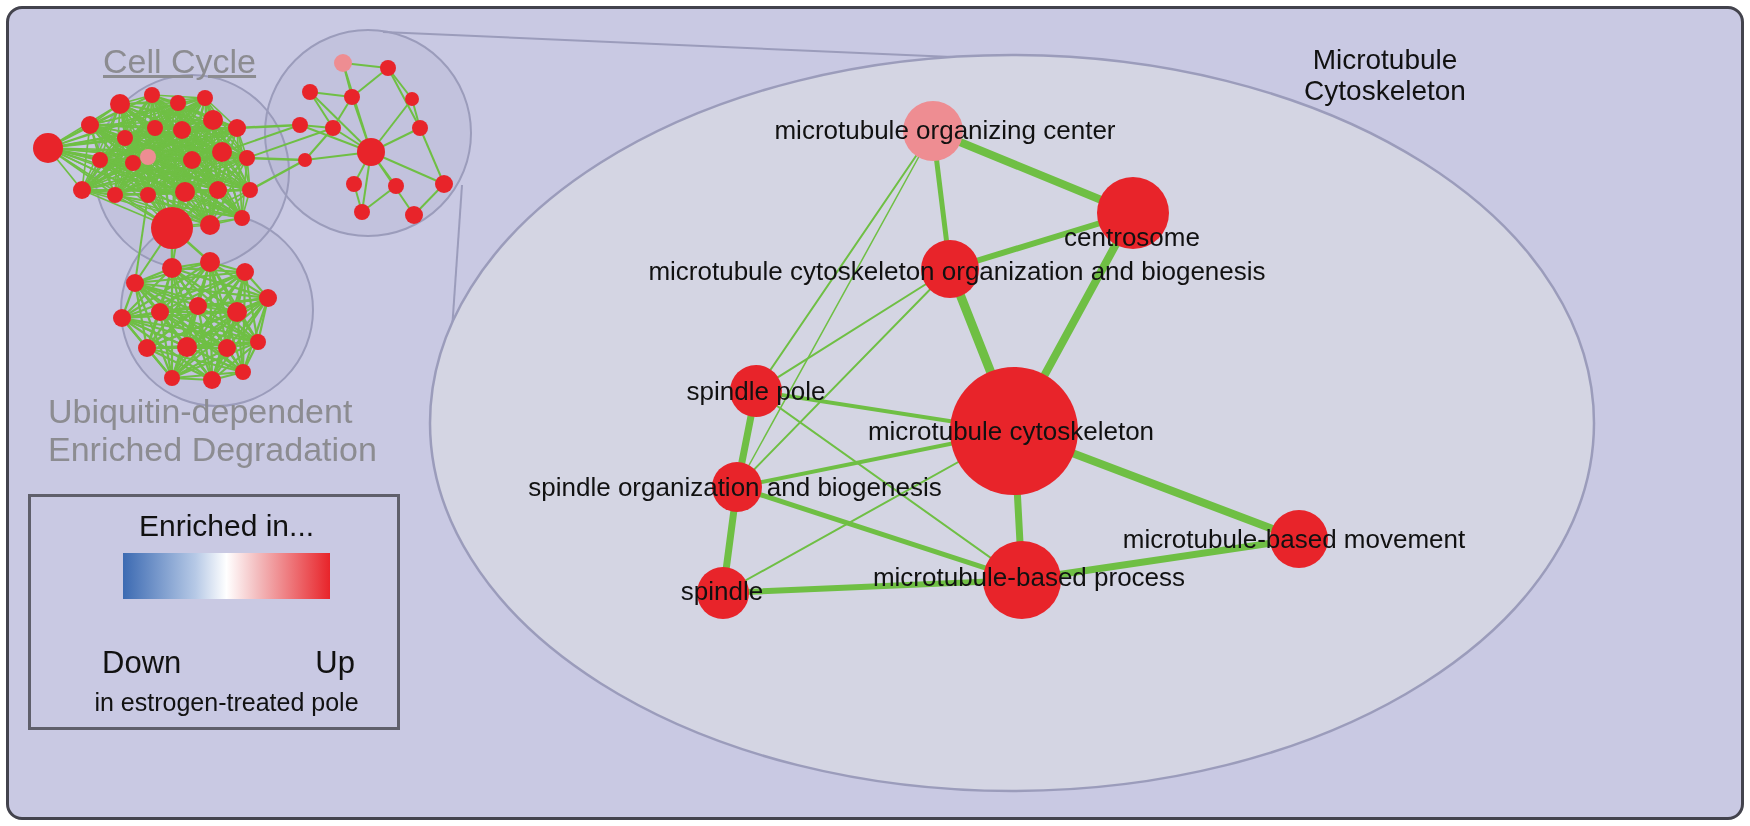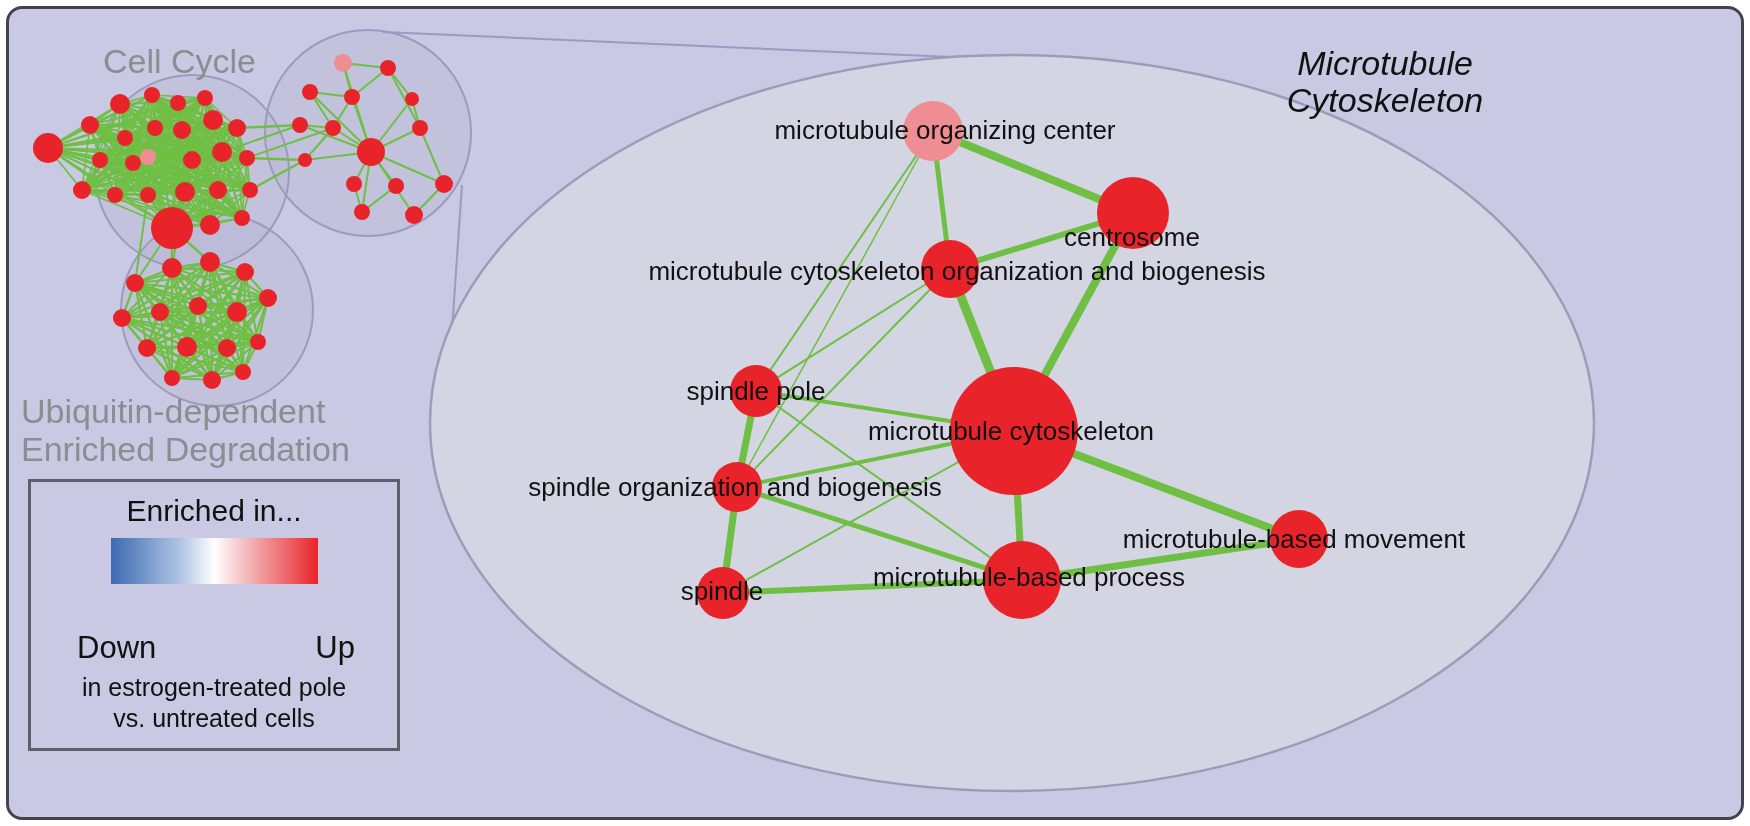--- a/index.html
+++ b/index.html
@@ -23,31 +23,32 @@
   }
   .canvas{
     position:absolute;left:6px;top:6px;right:6px;bottom:6px;
     background:var(--background);
     border:3px solid var(--outer-border);
     border-radius:16px;
   }
   svg.net{position:absolute;left:0;top:0;z-index:2;font-family:"Liberation Sans","DejaVu Sans",sans-serif;}
   .overlay-label{position:absolute;z-index:5;}
   .cluster-label{color:var(--gray-label);font-size:34px;line-height:1.12;}
-  .cell-cycle-label{left:103px;top:42px;}
-  .ubiquitin-label{left:21px;top:392px;}
+  .cell-cycle-label{left:103px;top:42px;text-decoration:underline;}
+  .ubiquitin-label{left:48px;top:392px;}
   .detail-title{
     left:1270px;top:45px;width:230px;text-align:center;
-    color:var(--text-black);font-size:34px;line-height:1.1;font-style:italic;
+    color:var(--text-black);font-size:28px;line-height:1.1;
   }
   .legend{
-    position:absolute;z-index:6;left:28px;top:479px;width:372px;height:272px;
+    position:absolute;z-index:6;left:28px;top:494px;width:372px;height:236px;
     box-sizing:border-box;border:3px solid var(--legend-border);
     background:var(--background);
     color:var(--text-black);
+    padding-left:25px;
   }
   .legend-title{margin-top:12px;text-align:center;font-size:30px;}
   .legend-bar{width:207px;height:46px;margin:10px auto 0 auto;}
   .legend-ends{
     display:flex;justify-content:space-between;align-items:baseline;
     box-sizing:border-box;width:100%;padding:2px 42px 0 46px;font-size:31px;margin-top:44px;
   }
   .legend-sub{text-align:center;font-size:25px;line-height:1.22;margin-top:6px;}
 </style>
 </head>
@@ -667,16 +668,15 @@
 
   <div class="legend">
     <div class="legend-title">Enriched in...</div>
     <div class="legend-bar" style="background: linear-gradient(to right, rgb(60, 106, 178) 0%, rgb(182, 201, 230) 35%, rgb(255, 255, 255) 50%, rgb(243, 188, 190) 65%, rgb(232, 36, 42) 100%);"></div>
     <div class="legend-ends">
       <span>Down</span>
       <span>Up</span>
     </div>
     <div class="legend-sub">
       <div>in estrogen-treated pole</div>
-      <div>vs. untreated cells</div>
     </div>
   </div>
 </div>
 
 </body></html>

